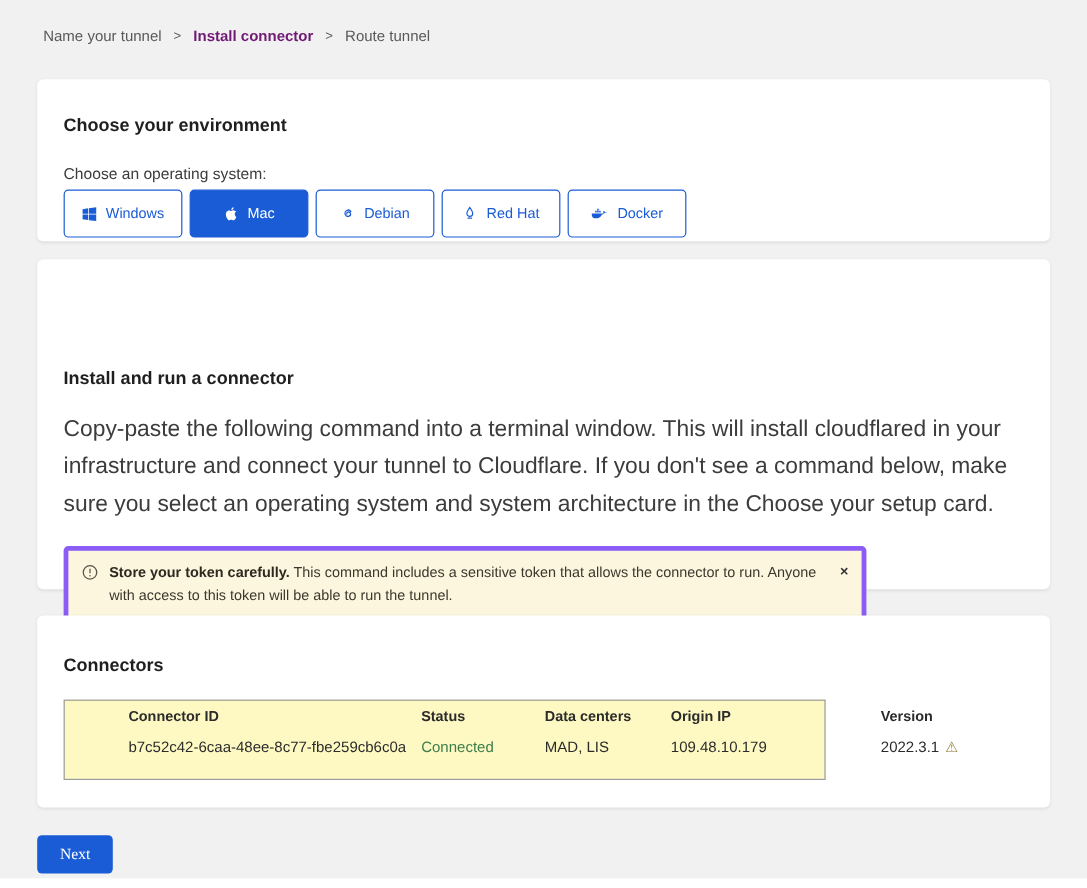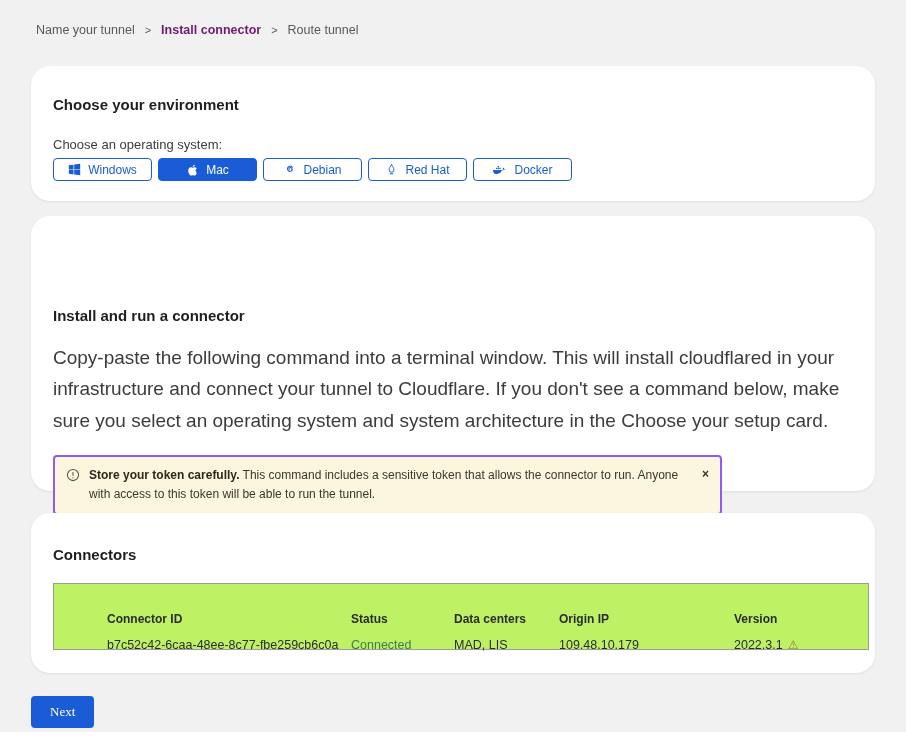--- a/index.html
+++ b/index.html
@@ -15,48 +15,48 @@
 
   
   .breadcrumb{position:absolute;left:36px;top:23px;font-size:12.5px;display:flex;align-items:center;gap:10px;color:#595959;}
   .breadcrumb .step{color:#595959;}
   .breadcrumb .step.current{color:#701a75;font-weight:700;}
   .breadcrumb .sep{color:#595959;font-size:11px;}
 
   
   .card{
     position:absolute;left:31px;width:844px;background:#ffffff;
-    border-radius:19px;box-shadow:0 1px 3px rgba(0,0,0,.08);
+    border-radius:5px;box-shadow:0 1px 3px rgba(0,0,0,.08);
     box-sizing:border-box;padding:0 22px;
   }
   .card h2{font-size:15px;font-weight:700;color:#1f1f1f;margin:0;}
   #card-environment{top:66px;height:135px;}
   #card-connector{top:216px;height:275px;}
   #card-connectors{top:513px;height:160px;}
 
   
   #card-environment h2{padding-top:30px;}
   .os-label{margin-top:24px;font-size:13px;color:#3c3c3c;}
   .os-row{margin-top:6px;display:flex;gap:6px;}
   .os-btn{
-    width:99px;height:23px;box-sizing:border-box;
+    width:99px;height:40px;box-sizing:border-box;
     border:1px solid #1a5cd6;border-radius:4px;background:#fff;
     color:#1a5cd6;font-size:12px;font-family:"Liberation Sans",sans-serif;
     display:flex;align-items:center;justify-content:center;gap:7px;
     cursor:pointer;padding:0;
   }
   .os-btn.selected{background:#1a5cd6;color:#fff;}
   .os-btn svg{display:block;}
 
   
   #card-connector h2{padding-top:52px;margin-top:39px;}
   .desc{margin-top:18px;font-size:19px;line-height:1.65;color:#3c3c3c;width:800px;}
   .warning{
     margin-top:16px;width:669px;box-sizing:border-box;
-    background:#fcf6df;border:2px solid #8b5cf6;border-radius:4px;
+    background:#fcf6df;border:4px solid #8b5cf6;border-radius:4px;
     padding:9px 34px 9px 34px;position:relative;
     font-size:12px;line-height:1.6;color:#3a372c;
   }
   .warning .warn-icon{position:absolute;left:11px;top:11px;}
   .warning b{color:#2b2920;}
   .warning .close{
     position:absolute;right:11px;top:9px;color:#333;font-weight:700;
     font-size:12px;cursor:pointer;line-height:1.4;
   }
   .codeblock{
@@ -71,23 +71,23 @@
   .code-line2{margin-top:10px;line-height:12px;}
   .token-line{line-height:11px;margin-top:1px;white-space:nowrap;}
   .redact{display:inline-block;background:#000;height:11px;vertical-align:top;}
   .redact.bar1{width:535px;}
   .redact.bar2{display:block;width:449px;height:11px;background:#000;margin-top:0px;}
   .copy-btn{position:absolute;right:22px;top:27px;cursor:pointer;background:none;border:none;padding:0;}
 
   
   #card-connectors h2{padding-top:33px;}
   .conn-table{
-    margin-top:20px;width:816px;height:67px;box-sizing:border-box;
-    background:#bef264;border:1px solid #9b9b9b;
-    padding:28px 0 0 53px;
+    margin-top:20px;width:635px;height:67px;box-sizing:border-box;
+    background:#fef9c3;border:1px solid #9b9b9b;
+    padding:6px 0 0 53px;
   }
   .t-row{display:grid;grid-template-columns:244px 103px 105px 175px 1fr;align-items:center;}
   .t-row.head{font-size:12px;font-weight:700;color:#2b2b2b;}
   .t-row.data{margin-top:12px;font-size:12.5px;color:#2b2b2b;}
   .status-connected{color:#3d7d4a;}
   .version-cell{display:flex;align-items:center;gap:5px;}
   .warn-tri{color:#8c7a2e;font-size:12px;line-height:1;}
 
   
   .next-btn{

